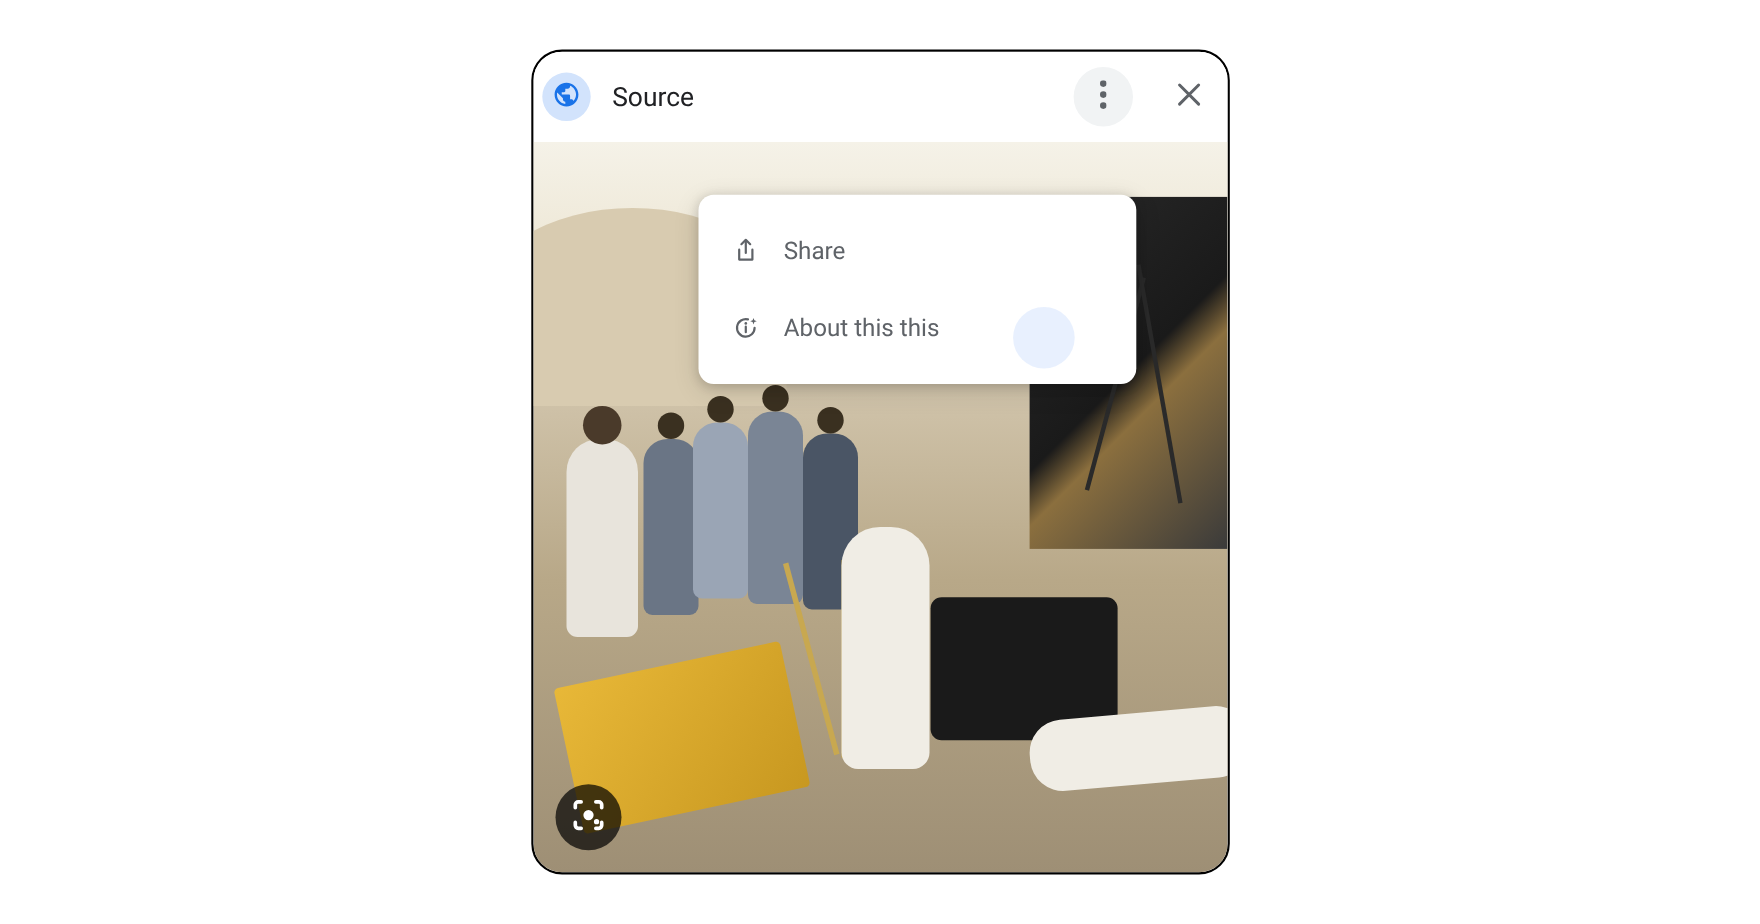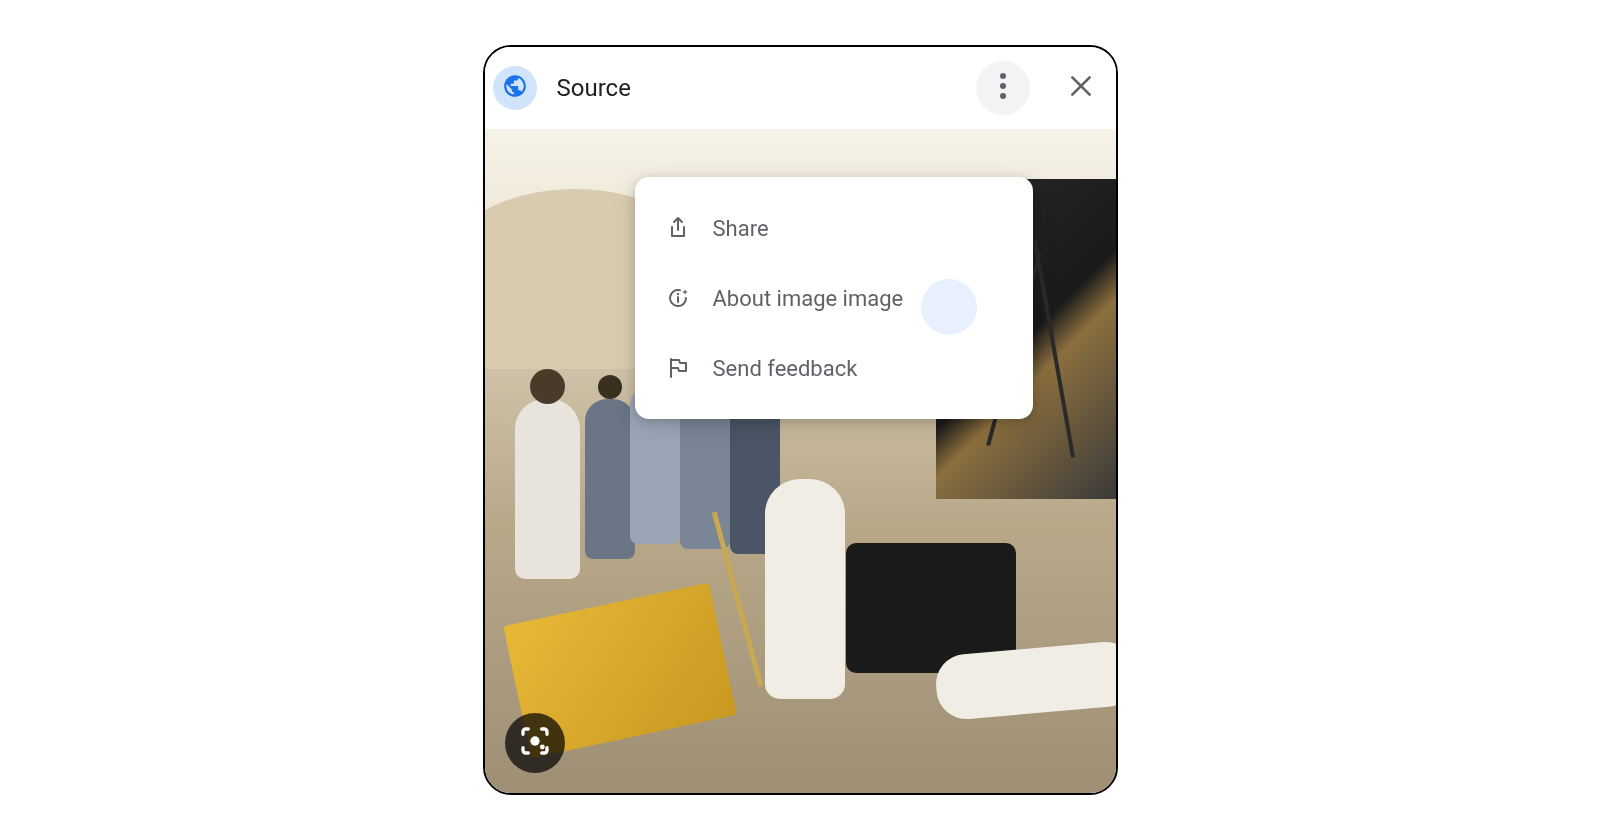--- a/index.html
+++ b/index.html
@@ -385,25 +385,16 @@
     <div class="menu-item">
       <div class="highlight-circle"></div>
       <span class="menu-icon">
         <svg viewBox="0 0 24 24" fill="none" stroke="#5f6368" stroke-width="2">
           <path d="M20 12 A8 8 0 1 1 14 4.3" stroke-linecap="round"></path>
           <circle cx="12" cy="8" r="1.2" fill="#5f6368" stroke="none"></circle>
           <line x1="12" y1="11" x2="12" y2="16" stroke-linecap="round"></line>
           <path d="M19 3 L19.8 5.2 L22 6 L19.8 6.8 L19 9 L18.2 6.8 L16 6 L18.2 5.2 Z" fill="#5f6368" stroke="none"></path>
         </svg>
       </span>
-      <span class="menu-label">About image image</span>
-    </div>
-    <div class="menu-item">
-      <span class="menu-icon">
-        <svg viewBox="0 0 24 24" fill="none" stroke="#5f6368" stroke-width="2">
-          <line x1="5" y1="3" x2="5" y2="21" stroke-linecap="round"></line>
-          <path d="M5 4 L13 4 L14 7 L20 7 L20 15 L13 15 L12 12 L5 12" stroke-linejoin="round"></path>
-        </svg>
-      </span>
-      <span class="menu-label">Send feedback</span>
+      <span class="menu-label">About this this</span>
     </div>
   </div>
 </div>
 
 </body></html>

